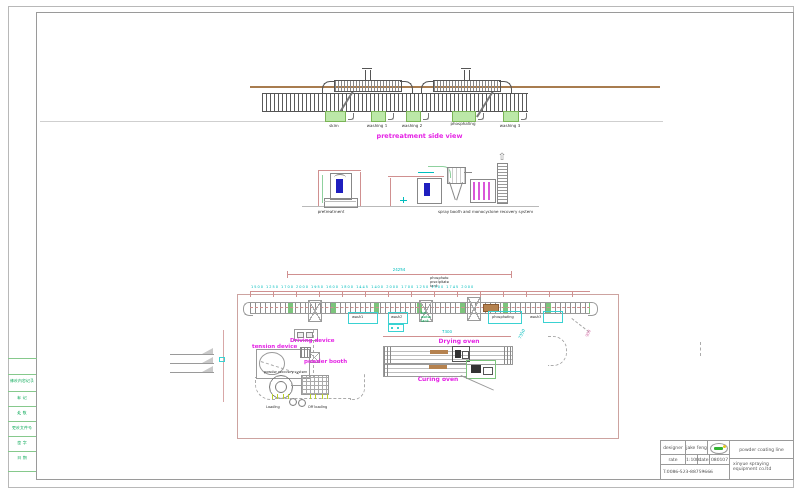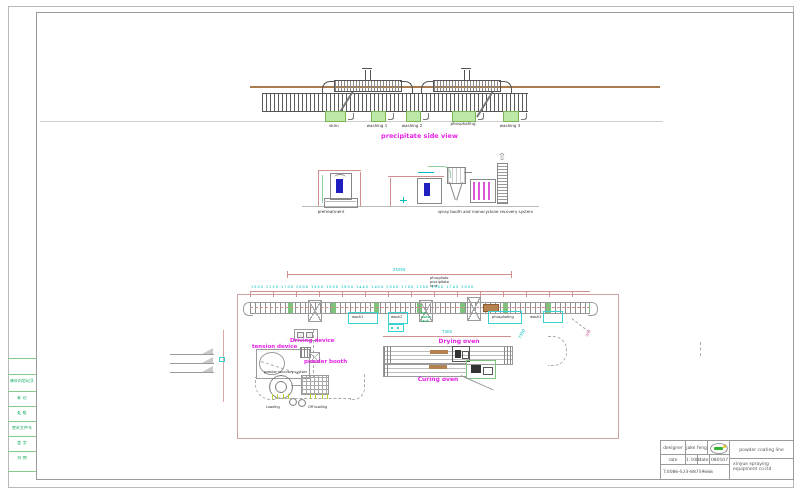--- a/index.html
+++ b/index.html
@@ -88,21 +88,21 @@
   <div class="a" style="left:423px;top:113px;width:5px;height:6px;border-right:1px solid #777;border-bottom:1px solid #777;border-radius:0 0 3px 0;"></div>
   <div class="a" style="left:478px;top:113px;width:5px;height:6px;border-right:1px solid #777;border-bottom:1px solid #777;border-radius:0 0 3px 0;"></div>
   <div class="a" style="left:521px;top:113px;width:5px;height:6px;border-right:1px solid #777;border-bottom:1px solid #777;border-radius:0 0 3px 0;"></div>
 
   <div class="a t4 ctr" style="left:319px;top:124px;width:30px;">skim</div>
   <div class="a t4 ctr" style="left:362px;top:124px;width:30px;">washing 1</div>
   <div class="a t4 ctr" style="left:397px;top:124px;width:30px;">washing 2</div>
   <div class="a t4 ctr" style="left:448px;top:122px;width:30px;">phosphating</div>
   <div class="a t4 ctr" style="left:495px;top:124px;width:30px;">washing 3</div>
 
-  <div class="a mag ctr" style="left:362px;top:133px;width:115px;font-size:6.5px;">precipitate side view</div>
+  <div class="a mag ctr" style="left:362px;top:133px;width:115px;font-size:6.5px;">pretreatment side view</div>
 
   <div class="a" style="left:302px;top:206px;width:237px;height:1px;background:#b9b9b9;"></div>
 
   <div class="a">
     <div class="a dimln" style="left:318px;top:170px;width:1px;height:36px;"></div>
     <div class="a dimln" style="left:360px;top:172px;width:1px;height:34px;"></div>
     <div class="a dimln" style="left:318px;top:170px;width:43px;height:1px;"></div>
     <div class="a" style="left:322px;top:175px;width:1px;height:28px;background:#8fd19e;"></div>
     <div class="a" style="left:330px;top:173px;width:20px;height:25px;border:1px solid #888;"></div>
     <div class="a" style="left:334px;top:174px;width:12px;height:6px;border-top:1px solid #888;border-radius:50% 50% 0 0;"></div>

